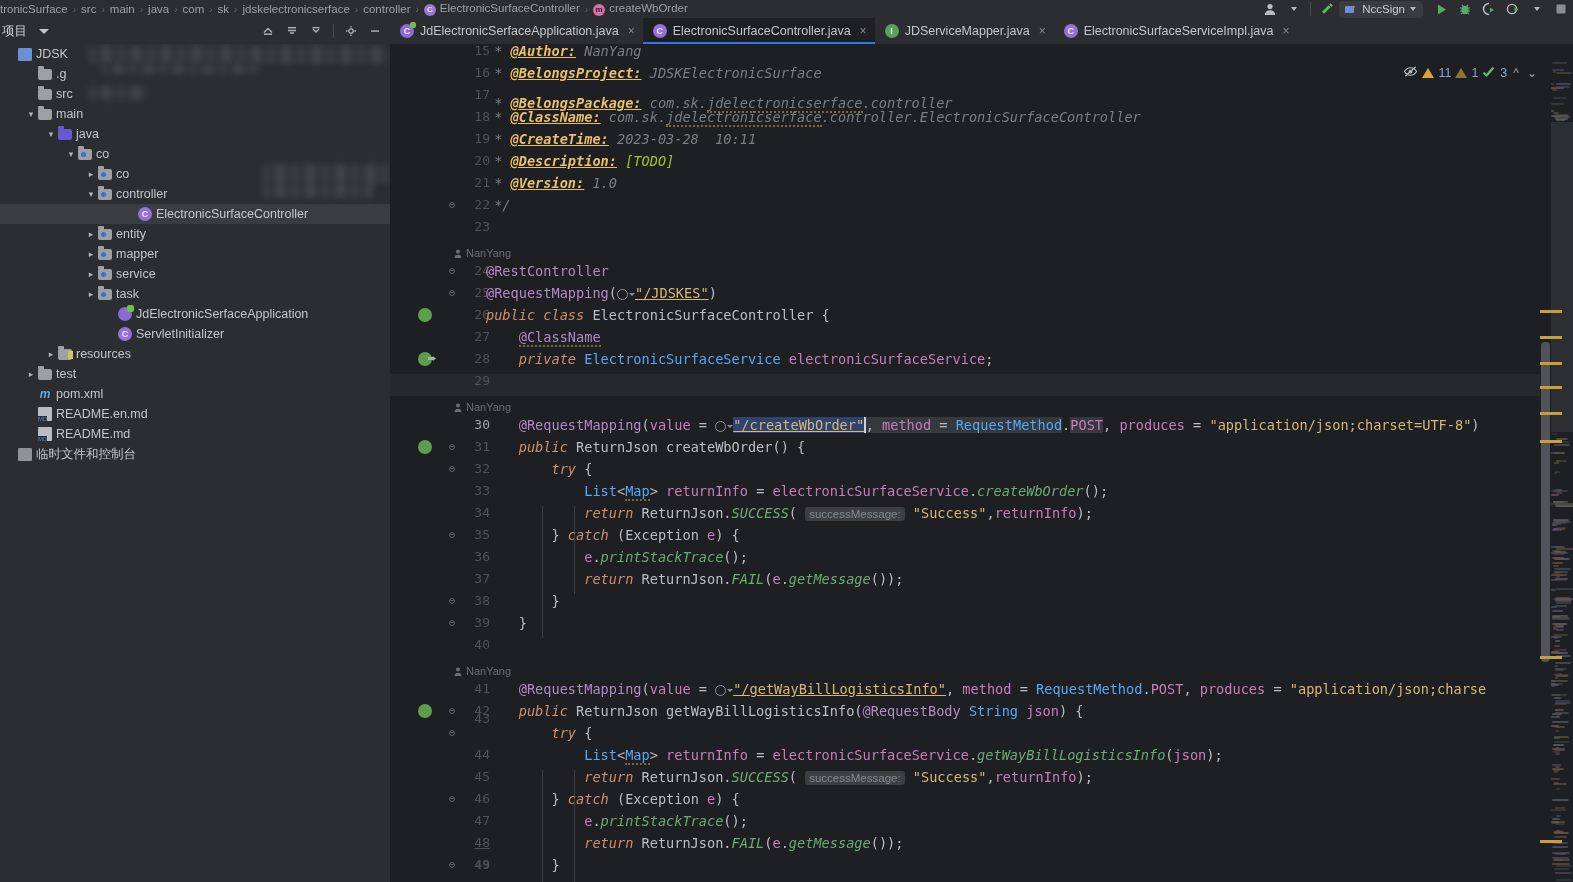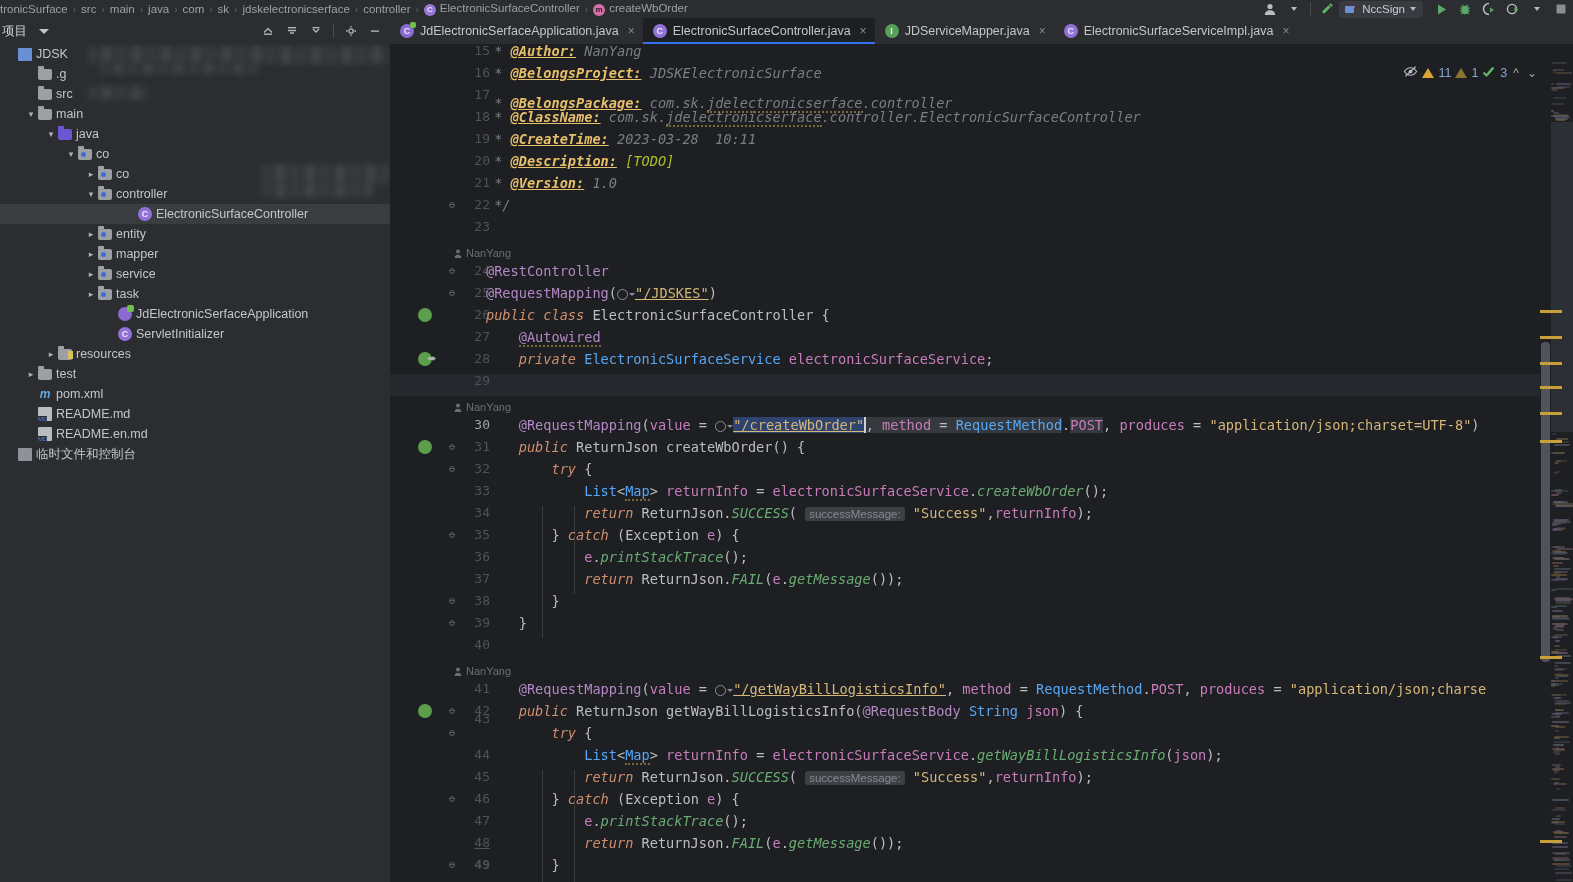--- a/index.html
+++ b/index.html
@@ -338,26 +338,26 @@
         <span class="fname">test</span>
       </div>
       <div class="row" style="padding-left: 24px;">
         <span class="arrow blank"></span>
         <span class="mico">m</span>
         <span class="fname">pom.xml</span>
       </div>
       <div class="row" style="padding-left: 24px;">
         <span class="arrow blank"></span>
         <span class="mdico"></span>
+        <span class="fname">README.en.md</span>
+      </div>
+      <div class="row" style="padding-left: 24px;">
+        <span class="arrow blank"></span>
+        <span class="mdico"></span>
         <span class="fname">README.md</span>
-      </div>
-      <div class="row" style="padding-left: 24px;">
-        <span class="arrow blank"></span>
-        <span class="mdico"></span>
-        <span class="fname">README.en.md</span>
       </div>
       <div class="row" style="padding-left: 4px;">
         <span class="arrow blank"></span>
         <span class="libico"></span>
         <span class="fname">临时文件和控制台</span>
       </div>
       <div class="blur" style="left: 88px; top: 2px; width: 300px; height: 18px;"></div>
       <div class="blur" style="left: 100px; top: 20px; width: 160px; height: 10px;"></div>
       <div class="blur" style="left: 262px; top: 120px; width: 128px; height: 20px;"></div>
       <div class="blur" style="left: 262px; top: 138px; width: 110px; height: 16px;"></div>
@@ -462,21 +462,21 @@
           <div class="vcs" style="top: 198px;">
             <svg class="person" viewBox="0 0 8 9">
               <circle cx="4" cy="2.4" r="2" fill="#6b6e73"></circle>
               <path d="M0.6 9c0-2 1.5-3.2 3.4-3.2S7.4 7 7.4 9z" fill="#6b6e73"></path>
             </svg>
             <span>NanYang</span>
           </div>
           <div class="cline" style="top: 216px;"><span class="ann">@RestController</span></div>
           <div class="cline" style="top: 238px;"><span class="ann">@RequestMapping</span><span class="pun">(</span><span class="webico"><span class="globe"></span><span class="minicaret"></span></span><span class="ulink">"/JDSKES"</span><span class="pun">)</span></div>
           <div class="cline" style="top: 260px;"><span class="kw">public class </span><span class="typ">ElectronicSurfaceController</span><span class="pun"> {</span></div>
-          <div class="cline" style="top: 282px;">    <span class="ann squig">@Autowired</span></div>
+          <div class="cline" style="top: 282px;">    <span class="ann squig">@ClassName</span></div>
           <div class="cline" style="top: 304px;">    <span class="kw">private </span><span class="cn">ElectronicSurfaceService</span> <span class="fld">electronicSurfaceService</span><span class="pun">;</span></div>
           <div class="cline" style="top: 326px;"></div>
           <div class="vcs" style="top: 352px;">
             <svg class="person" viewBox="0 0 8 9">
               <circle cx="4" cy="2.4" r="2" fill="#6b6e73"></circle>
               <path d="M0.6 9c0-2 1.5-3.2 3.4-3.2S7.4 7 7.4 9z" fill="#6b6e73"></path>
             </svg>
             <span>NanYang</span>
           </div>
           <div class="cline" style="top: 370px;">    <span class="ann">@RequestMapping</span><span class="pun">(</span><span class="fld">value</span> <span class="pun">=</span> <span class="webico"><span class="globe"></span><span class="minicaret"></span></span><span class="ulink sel-hl">"/createWbOrder"</span><span class="caret-txt"></span><span class="occ-hl"><span class="pun">, </span><span class="fld">method</span> <span class="pun">=</span> <span class="cn">RequestMethod</span></span><span class="pun">.</span><span class="fld occ-hl">POST</span><span class="pun">, </span><span class="fld">produces</span> <span class="pun">=</span> <span class="str">"application/json;charset=UTF-8"</span><span class="pun">)</span></div>

